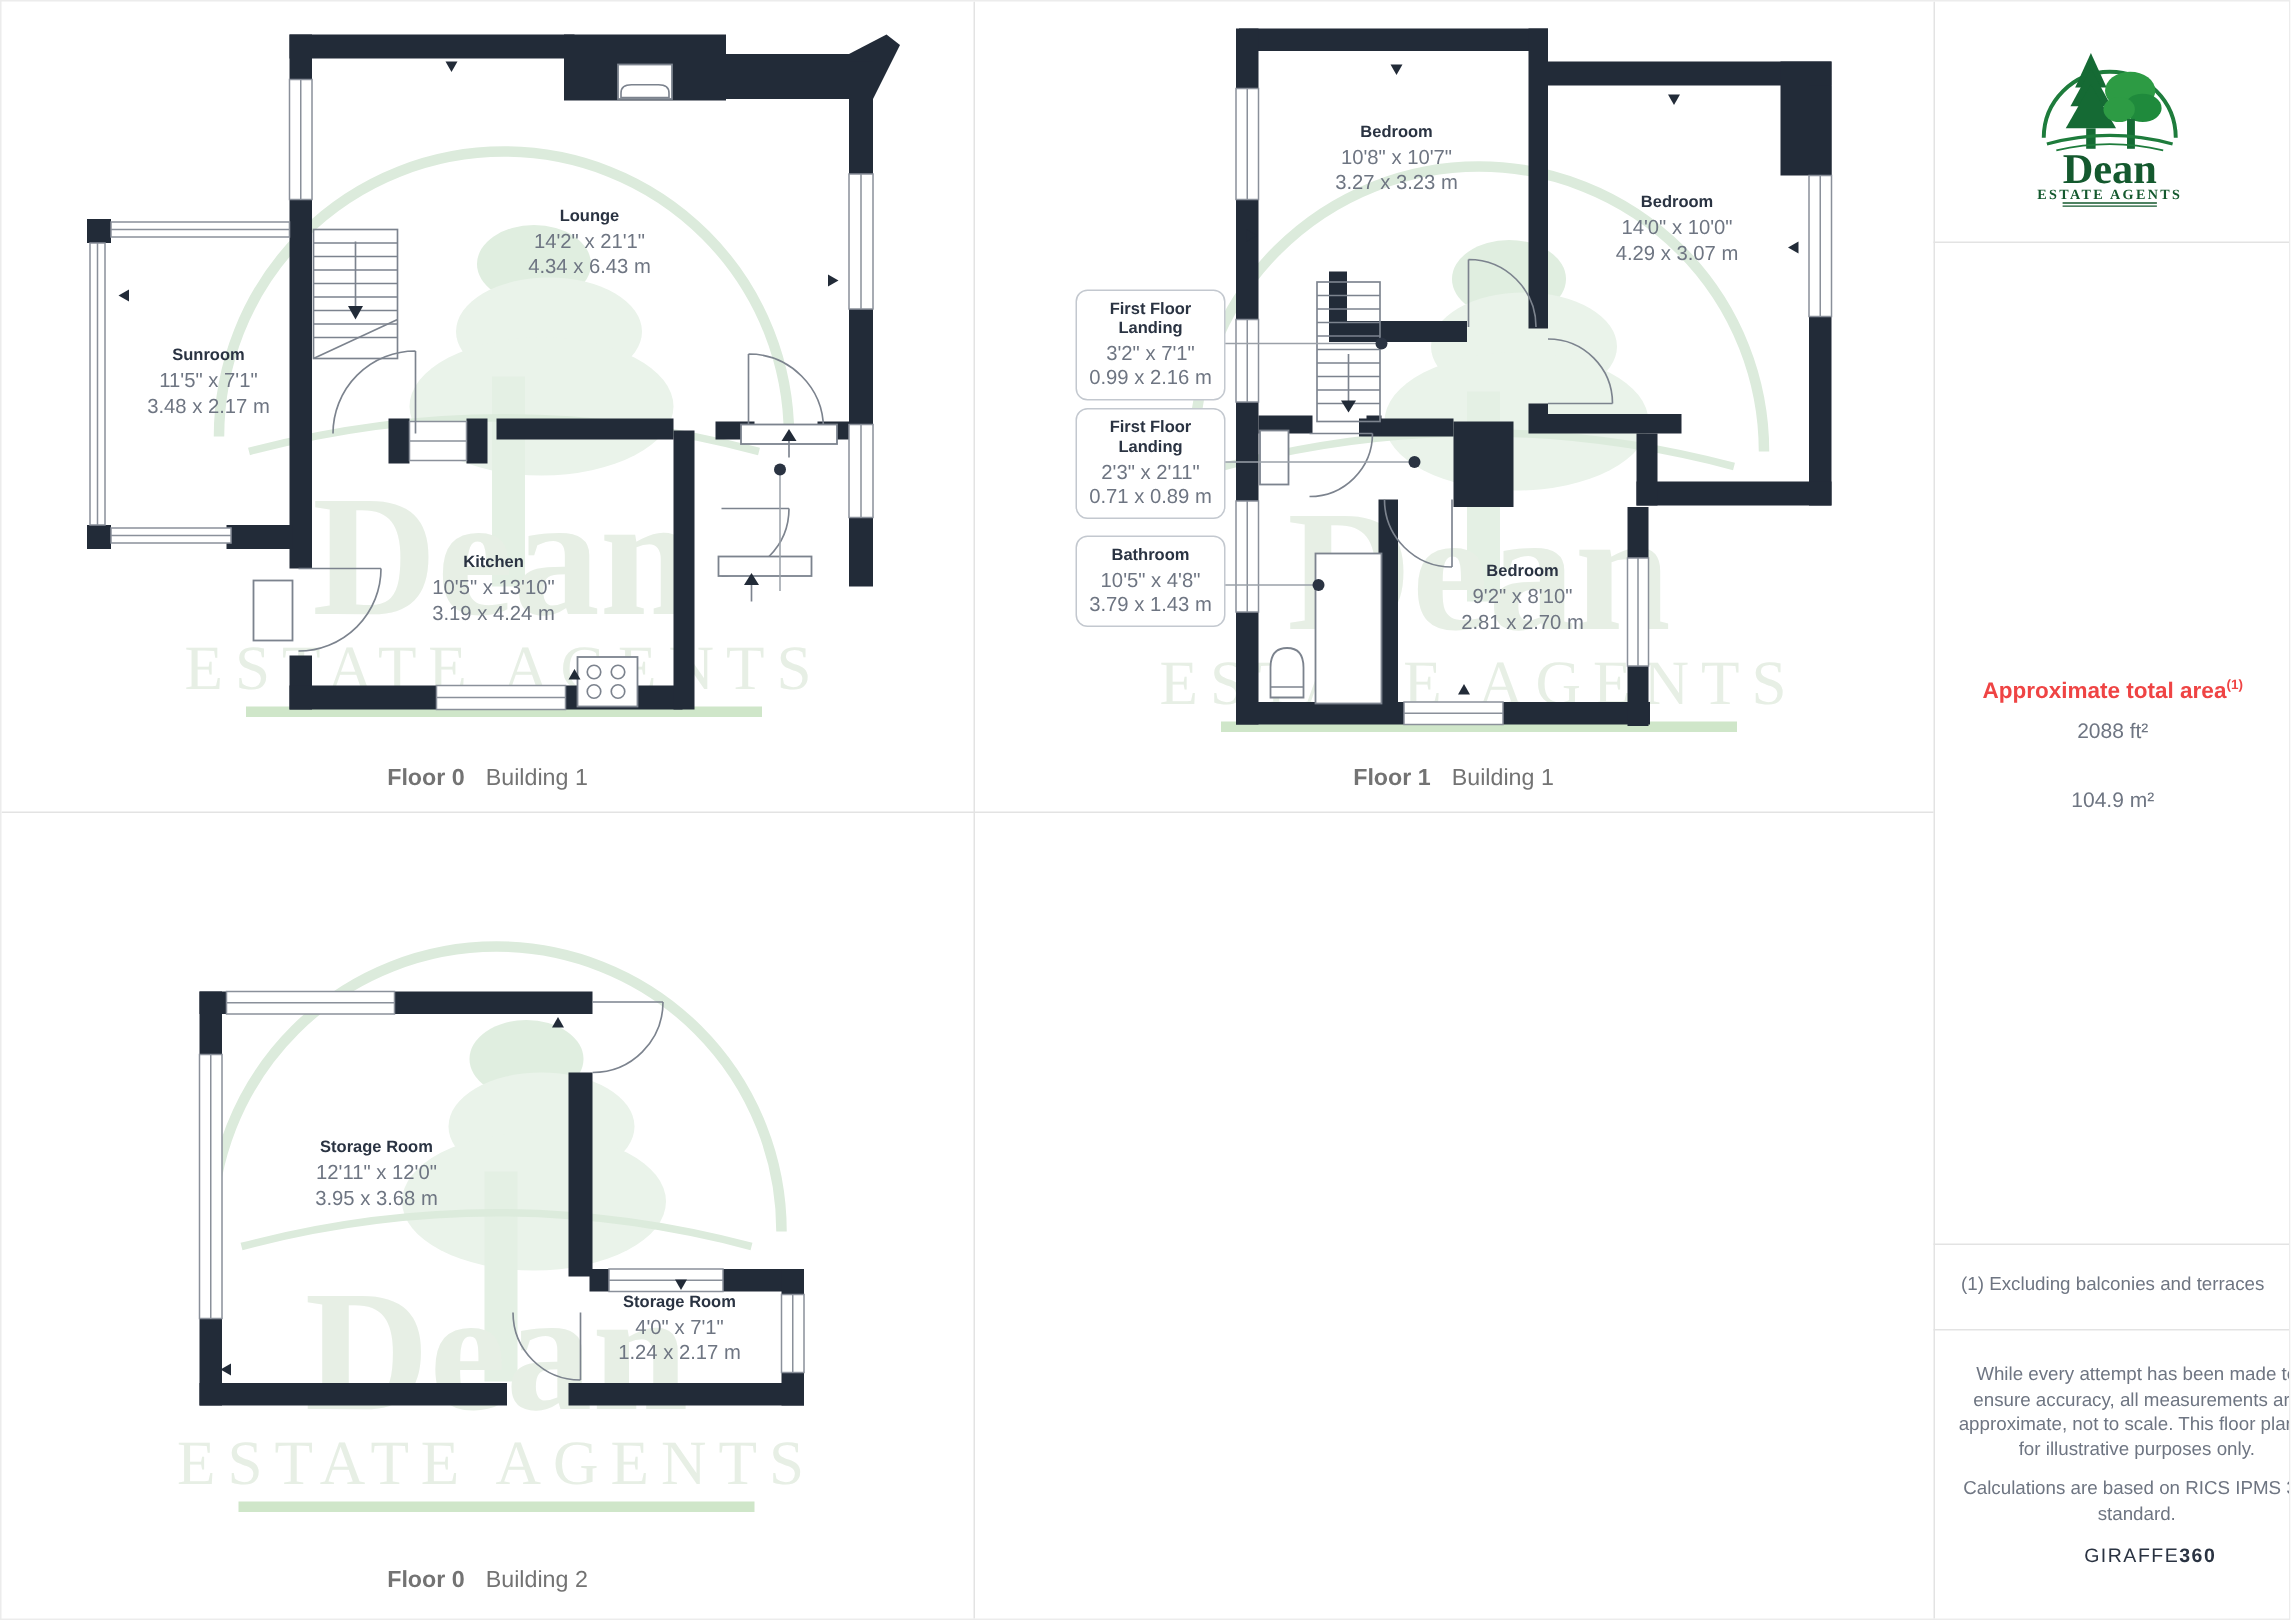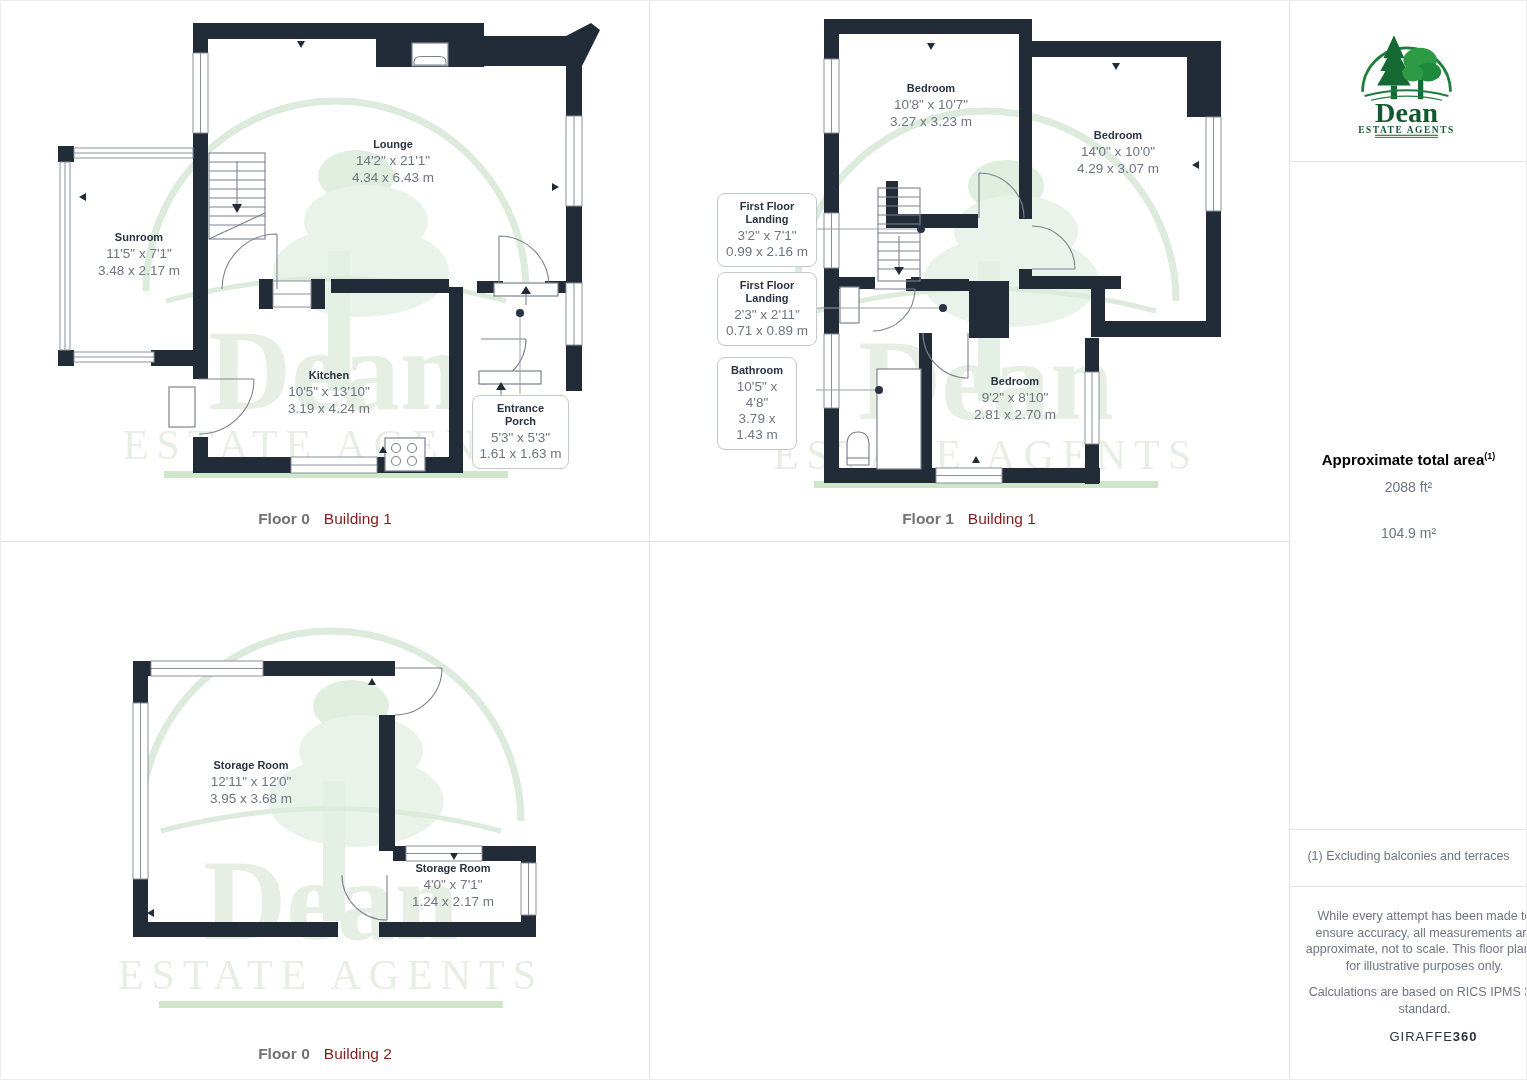--- a/index.html
+++ b/index.html
@@ -31,24 +31,24 @@
   
   .room-label{position:absolute;transform:translateX(-50%);text-align:center;line-height:1.22;z-index:3;}
   .room-name{font-size:11px;font-weight:bold;color:#2a3342;margin-bottom:2px;}
   .room-dims{font-size:13.5px;color:#6e7582;}
   .callout{position:absolute;background:#fff;border:1px solid #c3c8cf;border-radius:8px;
            padding:6px 6px;text-align:center;z-index:4;box-sizing:border-box;line-height:1.18;}
   .callout .room-name{white-space:pre-line;}
   .caption{position:absolute;display:flex;justify-content:center;gap:14px;
            font-size:15.5px;z-index:3;}
   .cap-floor{color:#737373;font-weight:bold;}
-  .cap-building{color:#7f1d1d;}
+  .cap-building{color:#737373;}
   
   .sb{position:absolute;left:1288px;width:239px;text-align:center;z-index:3;}
-  .sb-title{font-size:15px;font-weight:bold;color:#000000;}
+  .sb-title{font-size:15px;font-weight:bold;color:#ef4444;}
   .sb-title sup{font-size:9px;}
   .sb-val{font-size:14px;color:#6e7582;}
   .sb-note{font-size:12.5px;color:#6e7582;}
   .sb-par{font-size:12.5px;color:#6e7582;line-height:1.32;padding:0 16px;}
   .sb-giraffe{font-size:13px;color:#2a3342;letter-spacing:1px;padding-left:25px;}
   .sb-giraffe b{letter-spacing:1px;}
 </style>
 </head>
 <body>
 
@@ -301,26 +301,20 @@
   <div class="room-label" style="left:138px;top:230px">
     <div class="room-name">Sunroom</div>
     <div class="room-dims">11'5" x 7'1"</div>
     <div class="room-dims">3.48 x 2.17 m</div>
   </div>
   <div class="room-label" style="left:328px;top:368px">
     <div class="room-name">Kitchen</div>
     <div class="room-dims">10'5" x 13'10"</div>
     <div class="room-dims">3.19 x 4.24 m</div>
   </div>
-  <div class="callout" style="left:471px;top:394px;width:97px">
-    <div class="room-name">Entrance
-Porch</div>
-    <div class="room-dims">5'3" x 5'3"</div>
-    <div class="room-dims">1.61 x 1.63 m</div>
-  </div>
   <div class="caption" style="left:0;top:509px;width:648px">
     <span class="cap-floor">Floor 0</span>
     <span class="cap-building">Building 1</span>
   </div>
 
   <div class="room-label" style="left:930px;top:81px">
     <div class="room-name">Bedroom</div>
     <div class="room-dims">10'8" x 10'7"</div>
     <div class="room-dims">3.27 x 3.23 m</div>
   </div>
@@ -339,21 +333,21 @@
 Landing</div>
     <div class="room-dims">3'2" x 7'1"</div>
     <div class="room-dims">0.99 x 2.16 m</div>
   </div>
   <div class="callout" style="left:716px;top:271px;width:100px">
     <div class="room-name">First Floor
 Landing</div>
     <div class="room-dims">2'3" x 2'11"</div>
     <div class="room-dims">0.71 x 0.89 m</div>
   </div>
-  <div class="callout" style="left:716px;top:356px;width:80px">
+  <div class="callout" style="left:716px;top:356px;width:100px">
     <div class="room-name">Bathroom</div>
     <div class="room-dims">10'5" x 4'8"</div>
     <div class="room-dims">3.79 x 1.43 m</div>
   </div>
   <div class="caption" style="left:648px;top:509px;width:640px">
     <span class="cap-floor">Floor 1</span>
     <span class="cap-building">Building 1</span>
   </div>
 
   <div class="room-label" style="left:250px;top:758px">

